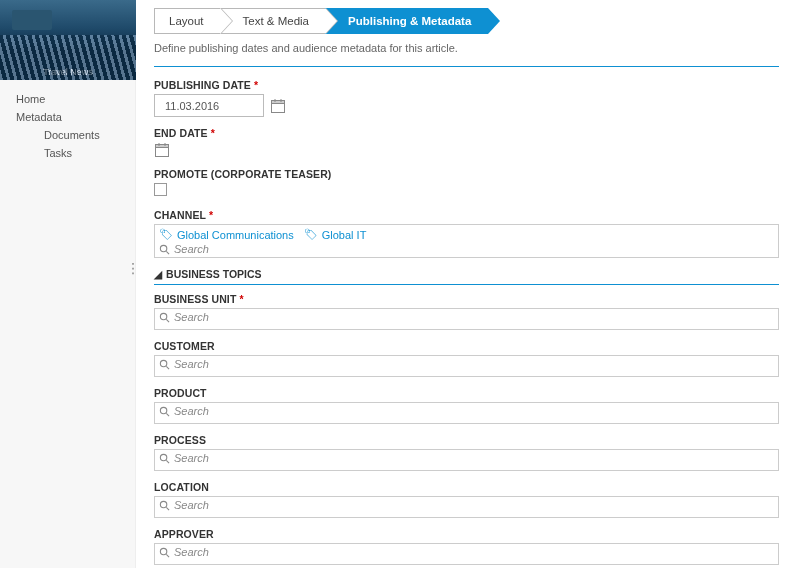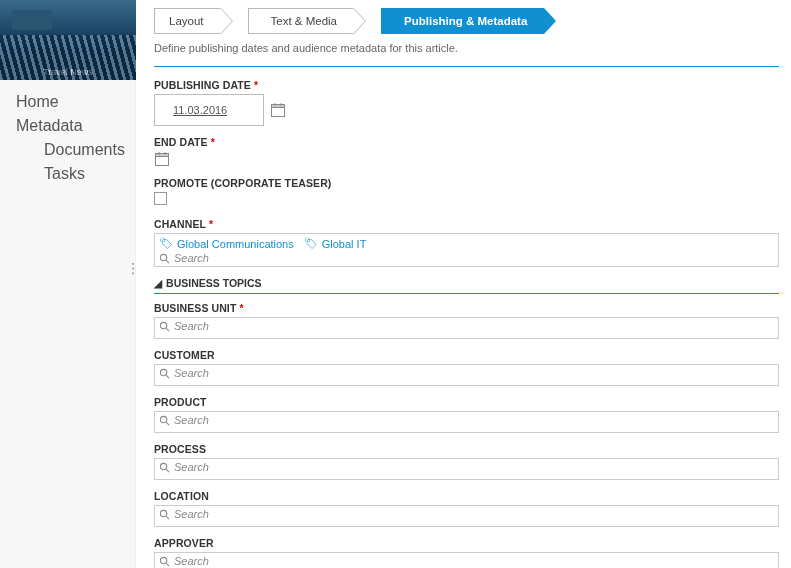--- a/index.html
+++ b/index.html
@@ -44,40 +44,39 @@
 }
 .sidebar-caption {
   position: absolute;
   bottom: 3px; left: 0; right: 0;
   text-align: center;
   font-size: 9px;
   color: #fff;
   text-shadow: 0 0 3px #000;
 }
 .nav { padding: 10px 0 0 0; }
-.nav-item { padding: 3px 0 3px 16px; font-size: 16px; color: #555; cursor: pointer; }
+.nav-item { padding: 3px 0 3px 16px; font-size: 11px; color: #555; cursor: pointer; }
 .nav-item.lvl1 { padding-left: 44px; }
 .drag-handle {
   position: absolute;
   right: -5px;
   top: 260px;
   color: #888;
   font-size: 14px;
   cursor: ew-resize;
 }
 .main {
   flex: 1;
   padding: 8px 12px 8px 18px;
   overflow: auto;
 }
 .wizard {
   display: flex;
   align-items: center;
   margin-bottom: 8px;
-  gap: 28px;
 }
 .wiz-step {
   position: relative;
   height: 26px;
   line-height: 24px;
   padding: 0 16px 0 22px;
   font-size: 11.5px;
   border: 1px solid #b8b8b8;
   background: #fff;
   color: #444;
@@ -121,26 +120,25 @@
   color: #333;
   text-transform: uppercase;
   display: block;
   margin-bottom: 3px;
   letter-spacing: 0.1px;
 }
 .req { color: #d00000; }
 .date-row { display: flex; align-items: center; gap: 6px; }
 .date-input {
   width: 110px;
-  height: 32px;
+  height: 23px;
   border: 1px solid #bbb;
-  padding: 0 18px;
+  padding: 0 10px;
   font-size: 11px;
   color: #555;
-  text-decoration: underline;
 }
 .cal-icon {
   display: inline-flex;
   width: 16px; height: 16px;
   align-items: center;
   justify-content: center;
 }
 .checkbox {
   width: 13px; height: 13px;
   border: 1px solid #999;

